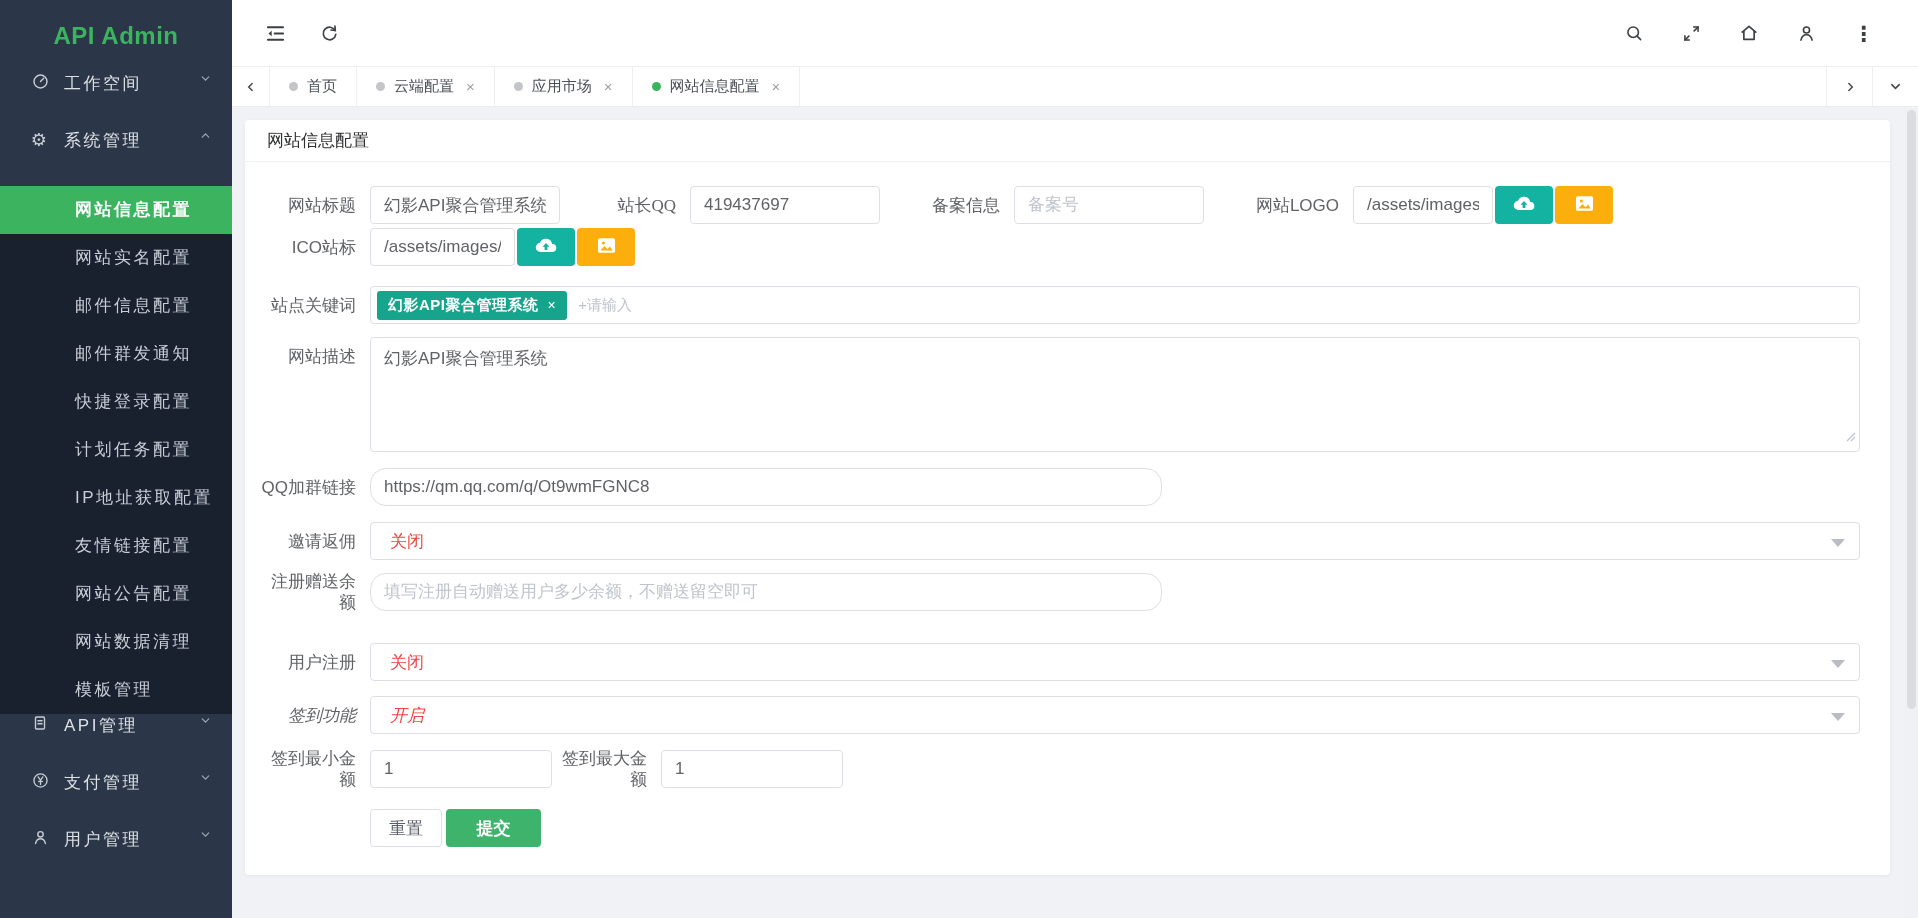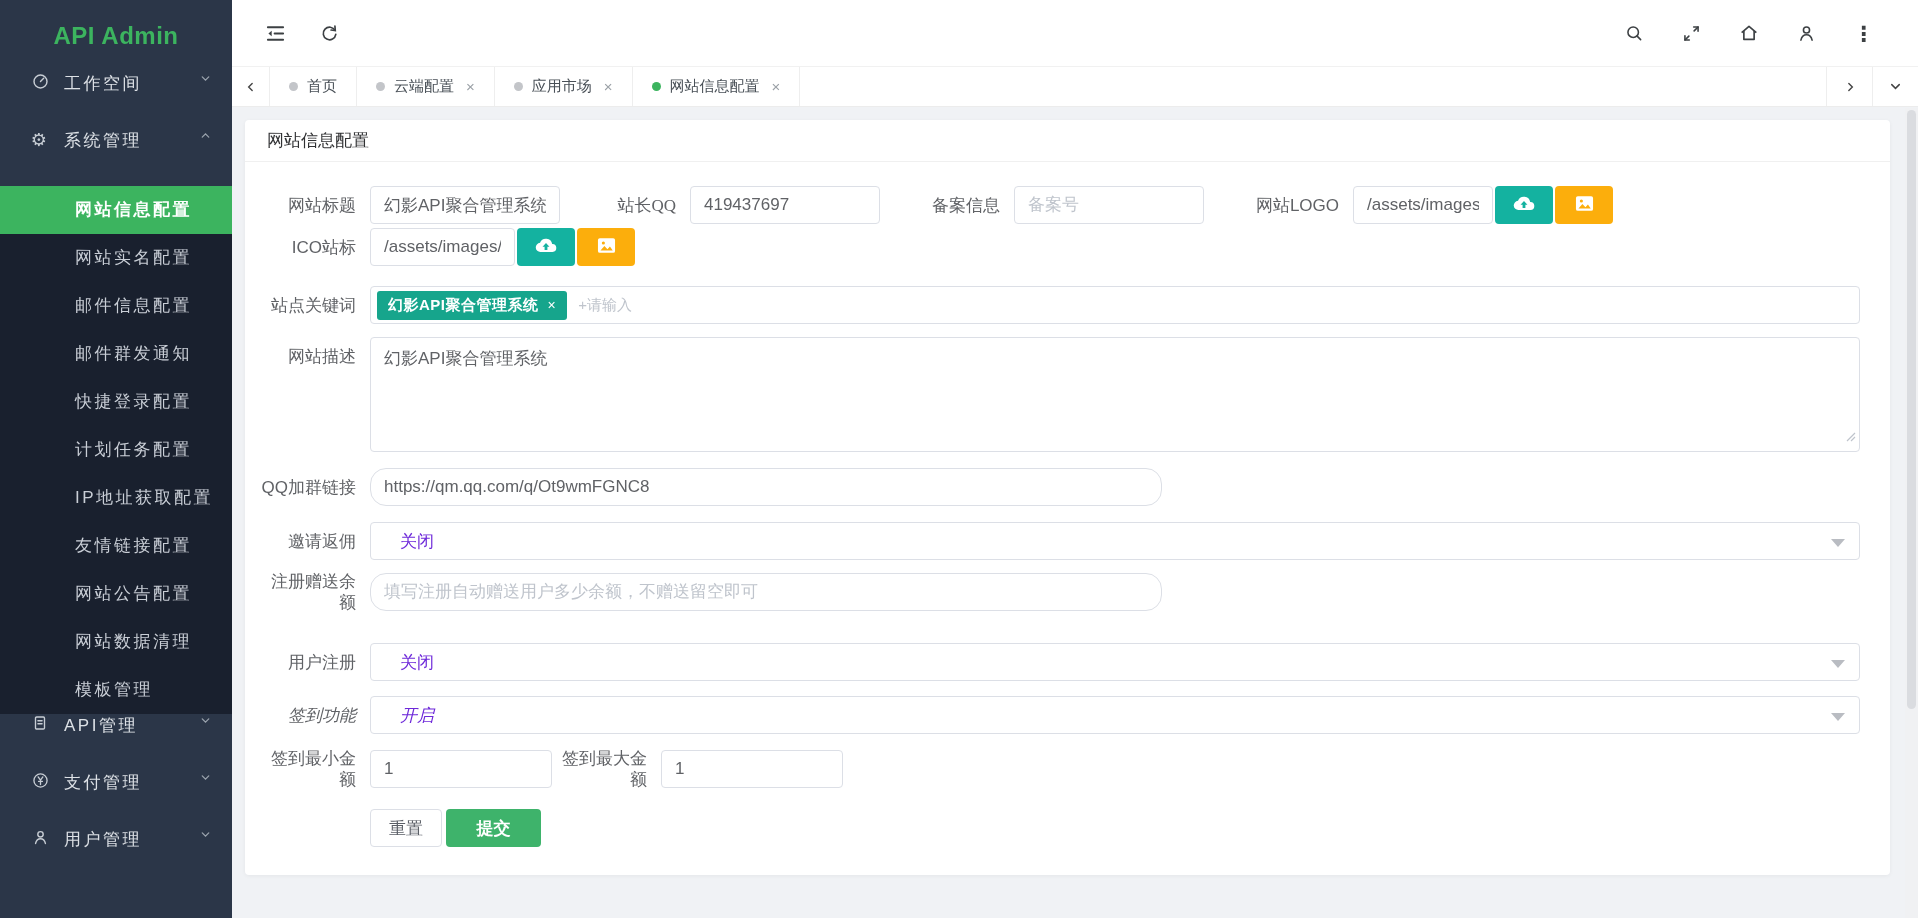--- a/index.html
+++ b/index.html
@@ -52,21 +52,21 @@
   .btn-upload { width:58px; height:38px; border:none; border-radius:4px; display:flex; align-items:center; justify-content:center; cursor:pointer; flex-shrink:0; }
   .btn-upload.teal { background:#14b2a0; margin-left:2px; }
   .btn-upload.yellow { background:#fcae0c; margin-left:2px; }
   .kw { height:38px; border:1px solid #dcdfe6; border-radius:4px; display:flex; align-items:center; padding:0 6px; background:#fff; }
   .tag { background:#16a58c; color:#fff; font-size:15px; font-weight:bold; letter-spacing:.5px; padding:5px 11px; border-radius:3px; display:flex; align-items:center; gap:9px; cursor:default; }
   .tag .tag-x { font-weight:normal; font-size:14px; cursor:pointer; }
   .kw-ph { color:#bfc4cc; font-size:15px; margin-left:11px; }
   .ta-wrap { position:relative; display:flex; }
   textarea.ta { height:115px; border:1px solid #dcdfe6; border-radius:4px; padding:9px 13px; font-size:17px; color:#606266; resize:none; outline:none; font-family:inherit; width:100%; }
   .ta-grip { position:absolute; right:4px; bottom:6px; pointer-events:none; }
-  .sel { position:relative; height:38px; border:1px solid #dcdfe6; border-radius:4px; background:#fff; display:flex; align-items:center; padding:0 34px 0 29px; font-size:17px; color:#6d28d9; cursor:pointer; }
+  .sel { position:relative; height:38px; border:1px solid #dcdfe6; border-radius:4px; background:#fff; display:flex; align-items:center; padding:0 34px 0 19px; font-size:17px; color:#ef4444; cursor:pointer; }
   .caret { position:absolute; right:14px; top:16px; width:0; height:0; border-left:7px solid transparent; border-right:7px solid transparent; border-top:8px solid #b9bcc2; }
   .btn { height:38px; border-radius:4px; font-size:17px; cursor:pointer; font-family:inherit; }
   .btn-reset { width:72px; background:#fff; border:1px solid #dcdfe6; color:#5a5e66; }
   .btn-submit { width:95px; background:#3eb36b; border:none; color:#fff; font-weight:bold; margin-left:4px; }
 
   .mb4{margin-bottom:4px;} .mb11{margin-bottom:11px;} .mb13{margin-bottom:13px;} .mb14{margin-bottom:14px;font-style:italic;}
   .mb15{margin-bottom:15px;} .mb16{margin-bottom:16px;} .mb19{margin-bottom:19px;} .mb20{margin-bottom:20px;} .mb30{margin-bottom:30px;}
   .ml36{margin-left:36px;font-family:Liberation Serif, serif;} .ml40{margin-left:40px;}
 
   .scrollbar { position:absolute; right:0; top:108px; bottom:0; width:13px; background:#f0f1f3; }

